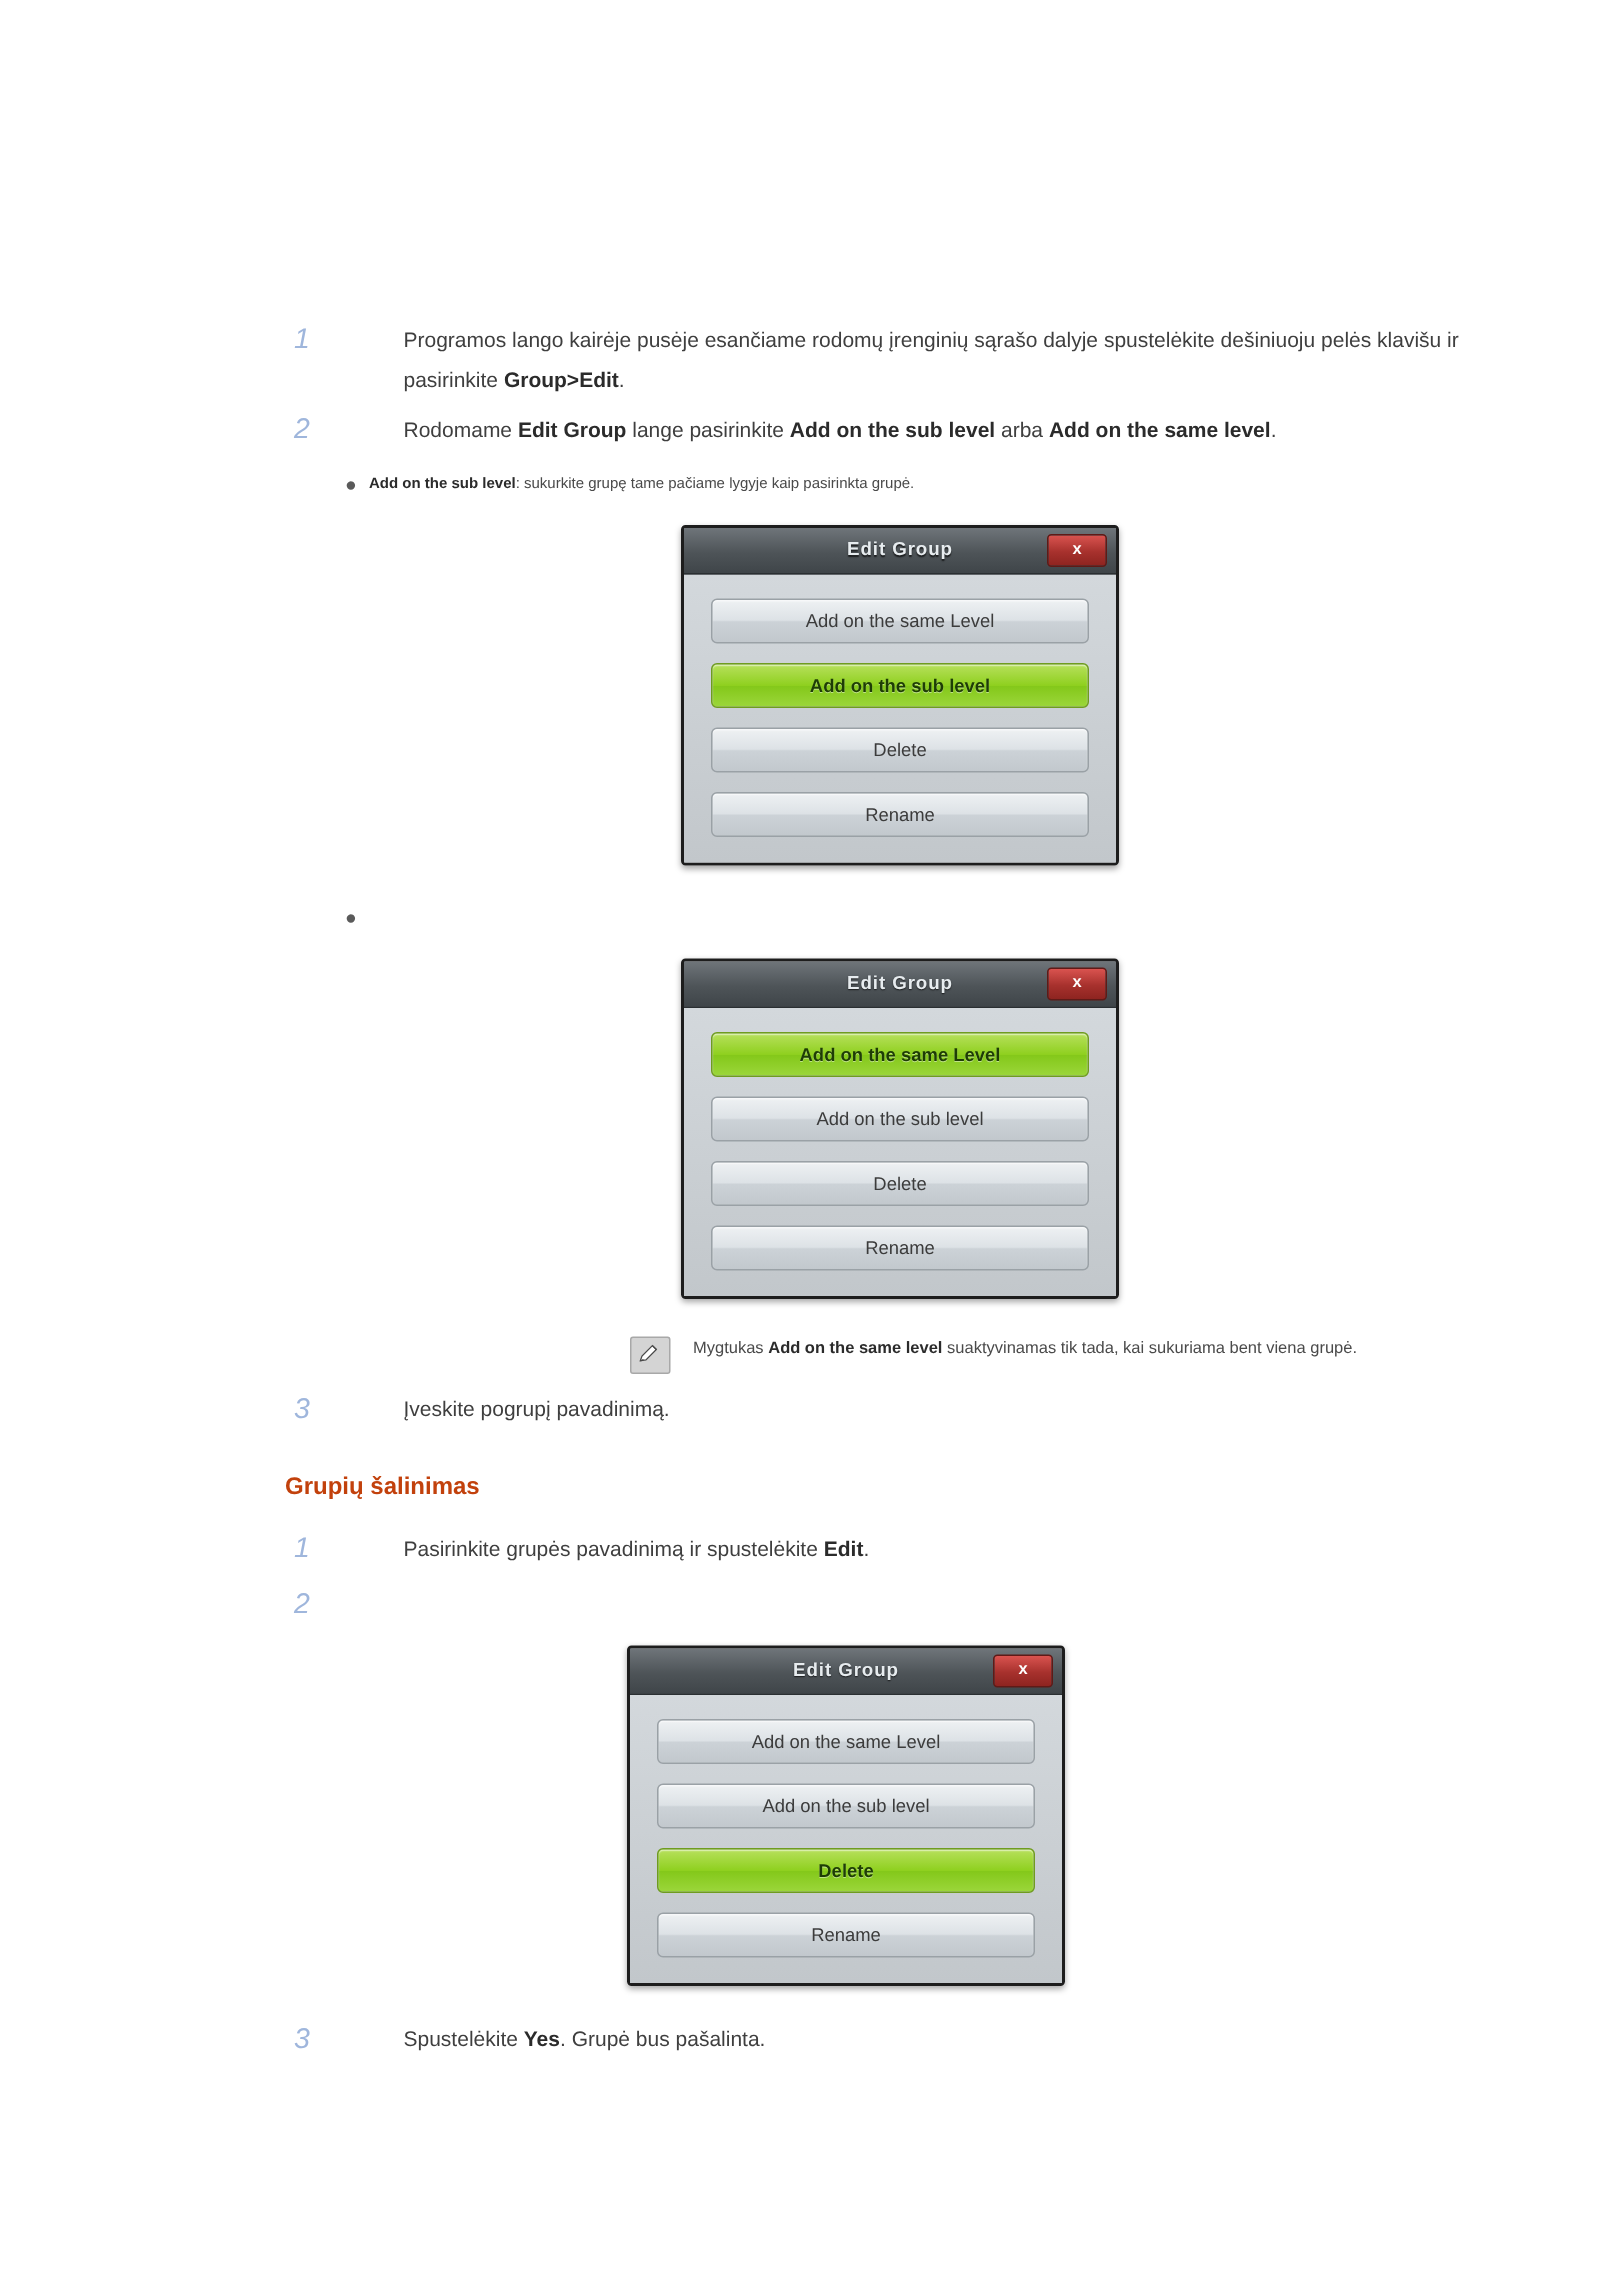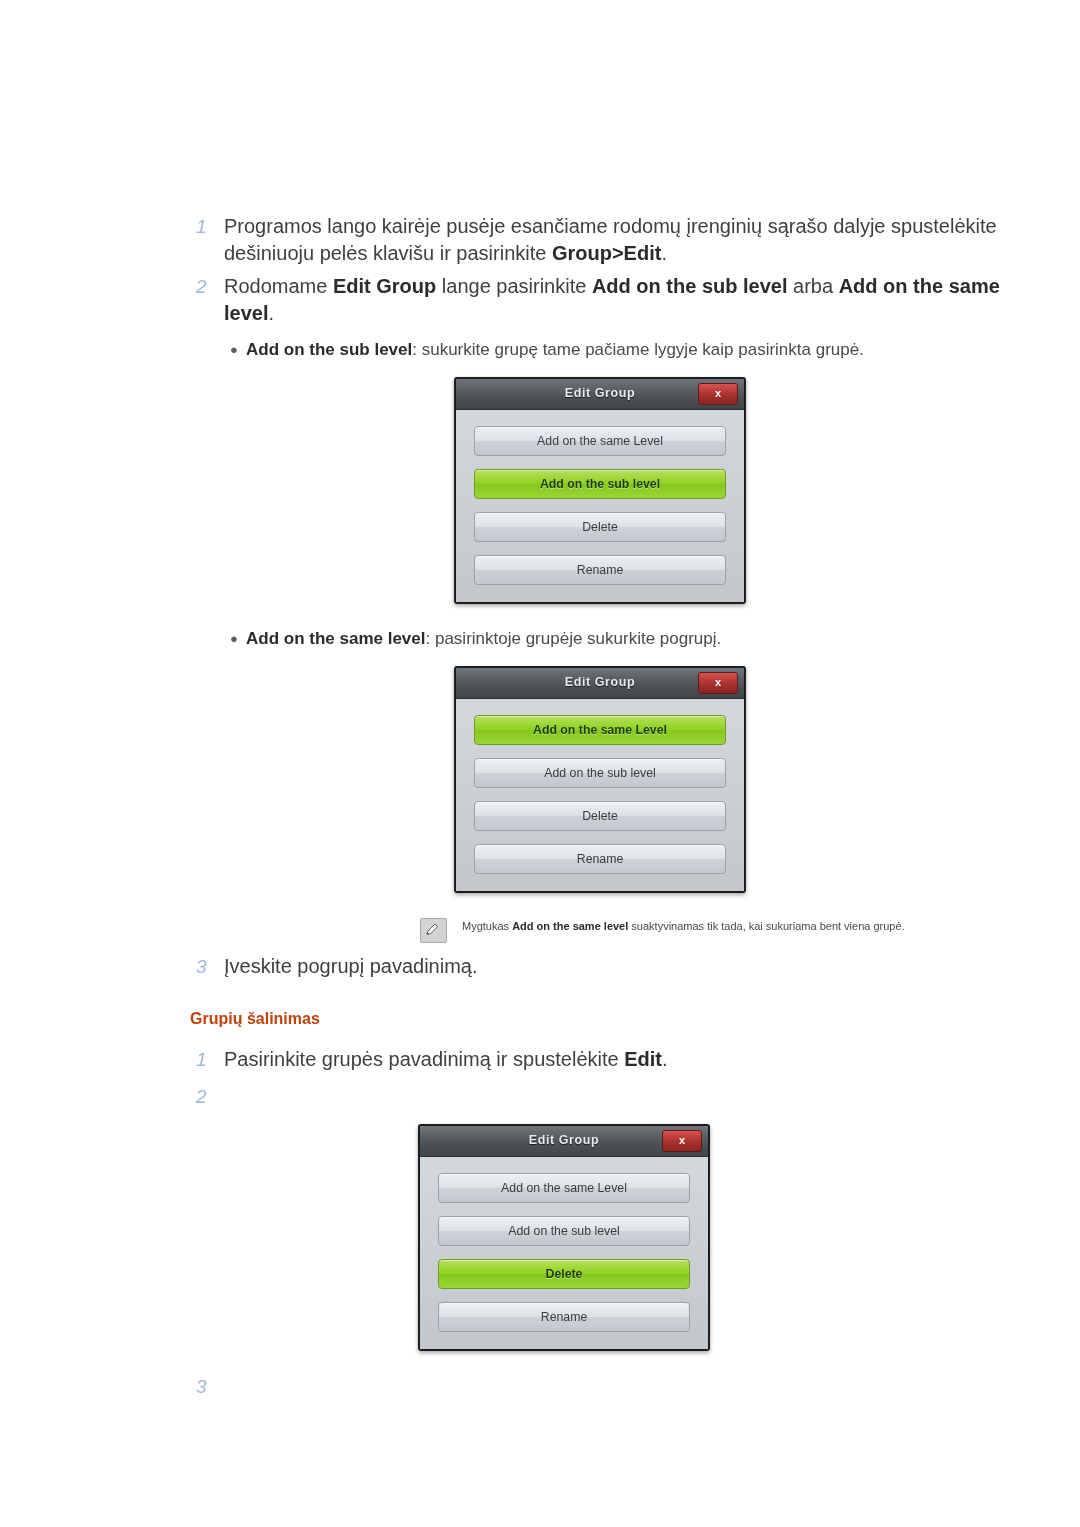--- a/index.html
+++ b/index.html
@@ -33,45 +33,46 @@
     flex: 0 0 34px;
     font-size: 19px;
     font-style: italic;
     color: #9fb6dc;
     text-align: left;
     padding-left: 6px;
     box-sizing: border-box;
     line-height: 27px;
   }
   .step-text {
-    font-size: 20px;
+    font-size: 14px;
     line-height: 27px;
     color: #3f3f3f;
     max-width: 790px;
+    margin-left: 45px;
   }
   .step-text b { font-weight: bold; color: #2b2b2b; }
 
   
   .bullet-row {
     display: flex;
     align-items: flex-start;
     margin: 10px 0 4px 0;
     padding-left: 36px;
   }
   .bullet-dot {
     flex: 0 0 20px;
     font-size: 13px;
     line-height: 26px;
     color: #5a5a5a;
     text-align: left;
     padding-left: 4px;
     box-sizing: border-box;
   }
   .bullet-text {
-    font-size: 17px;
+    font-size: 10px;
     line-height: 26px;
     color: #4a4a4a;
   }
   .bullet-text b { font-weight: bold; color: #2b2b2b; }
 
   
   .dialog-wrap { padding-left: 264px; }
   .dialog {
     width: 292px;
     border: 2px solid #1d1d1d;
@@ -219,21 +220,20 @@
           <div class="dlg-btn">Add on the same Level</div>
           <div class="dlg-btn active">Add on the sub level</div>
           <div class="dlg-btn">Delete</div>
           <div class="dlg-btn">Rename</div>
         </div>
       </div>
     </div>
 
     <div class="bullet-row" style="margin-top:22px;">
       <div class="bullet-dot">●</div>
-      <div class="bullet-text"><b>Add on the same level</b>: pasirinktoje grupėje sukurkite pogrupį.</div>
     </div>
 
     <div class="dialog-wrap" style="margin-top:14px;">
       <div class="dialog">
         <div class="dlg-title">
           <span class="t">Edit Group</span>
           <div class="dlg-close">x</div>
         </div>
         <div class="dlg-body">
           <div class="dlg-btn active">Add on the same Level</div>
@@ -282,16 +282,17 @@
           <div class="dlg-btn">Add on the same Level</div>
           <div class="dlg-btn">Add on the sub level</div>
           <div class="dlg-btn active">Delete</div>
           <div class="dlg-btn">Rename</div>
         </div>
       </div>
     </div>
 
     <div class="step" style="margin-top:22px;">
       <div class="step-num">3</div>
+      <div class="step-text">Spustelėkite <b>Yes</b>. Grupė bus pašalinta.</div>
     </div>
 
   </div>
 </div>
 
 </body></html>

